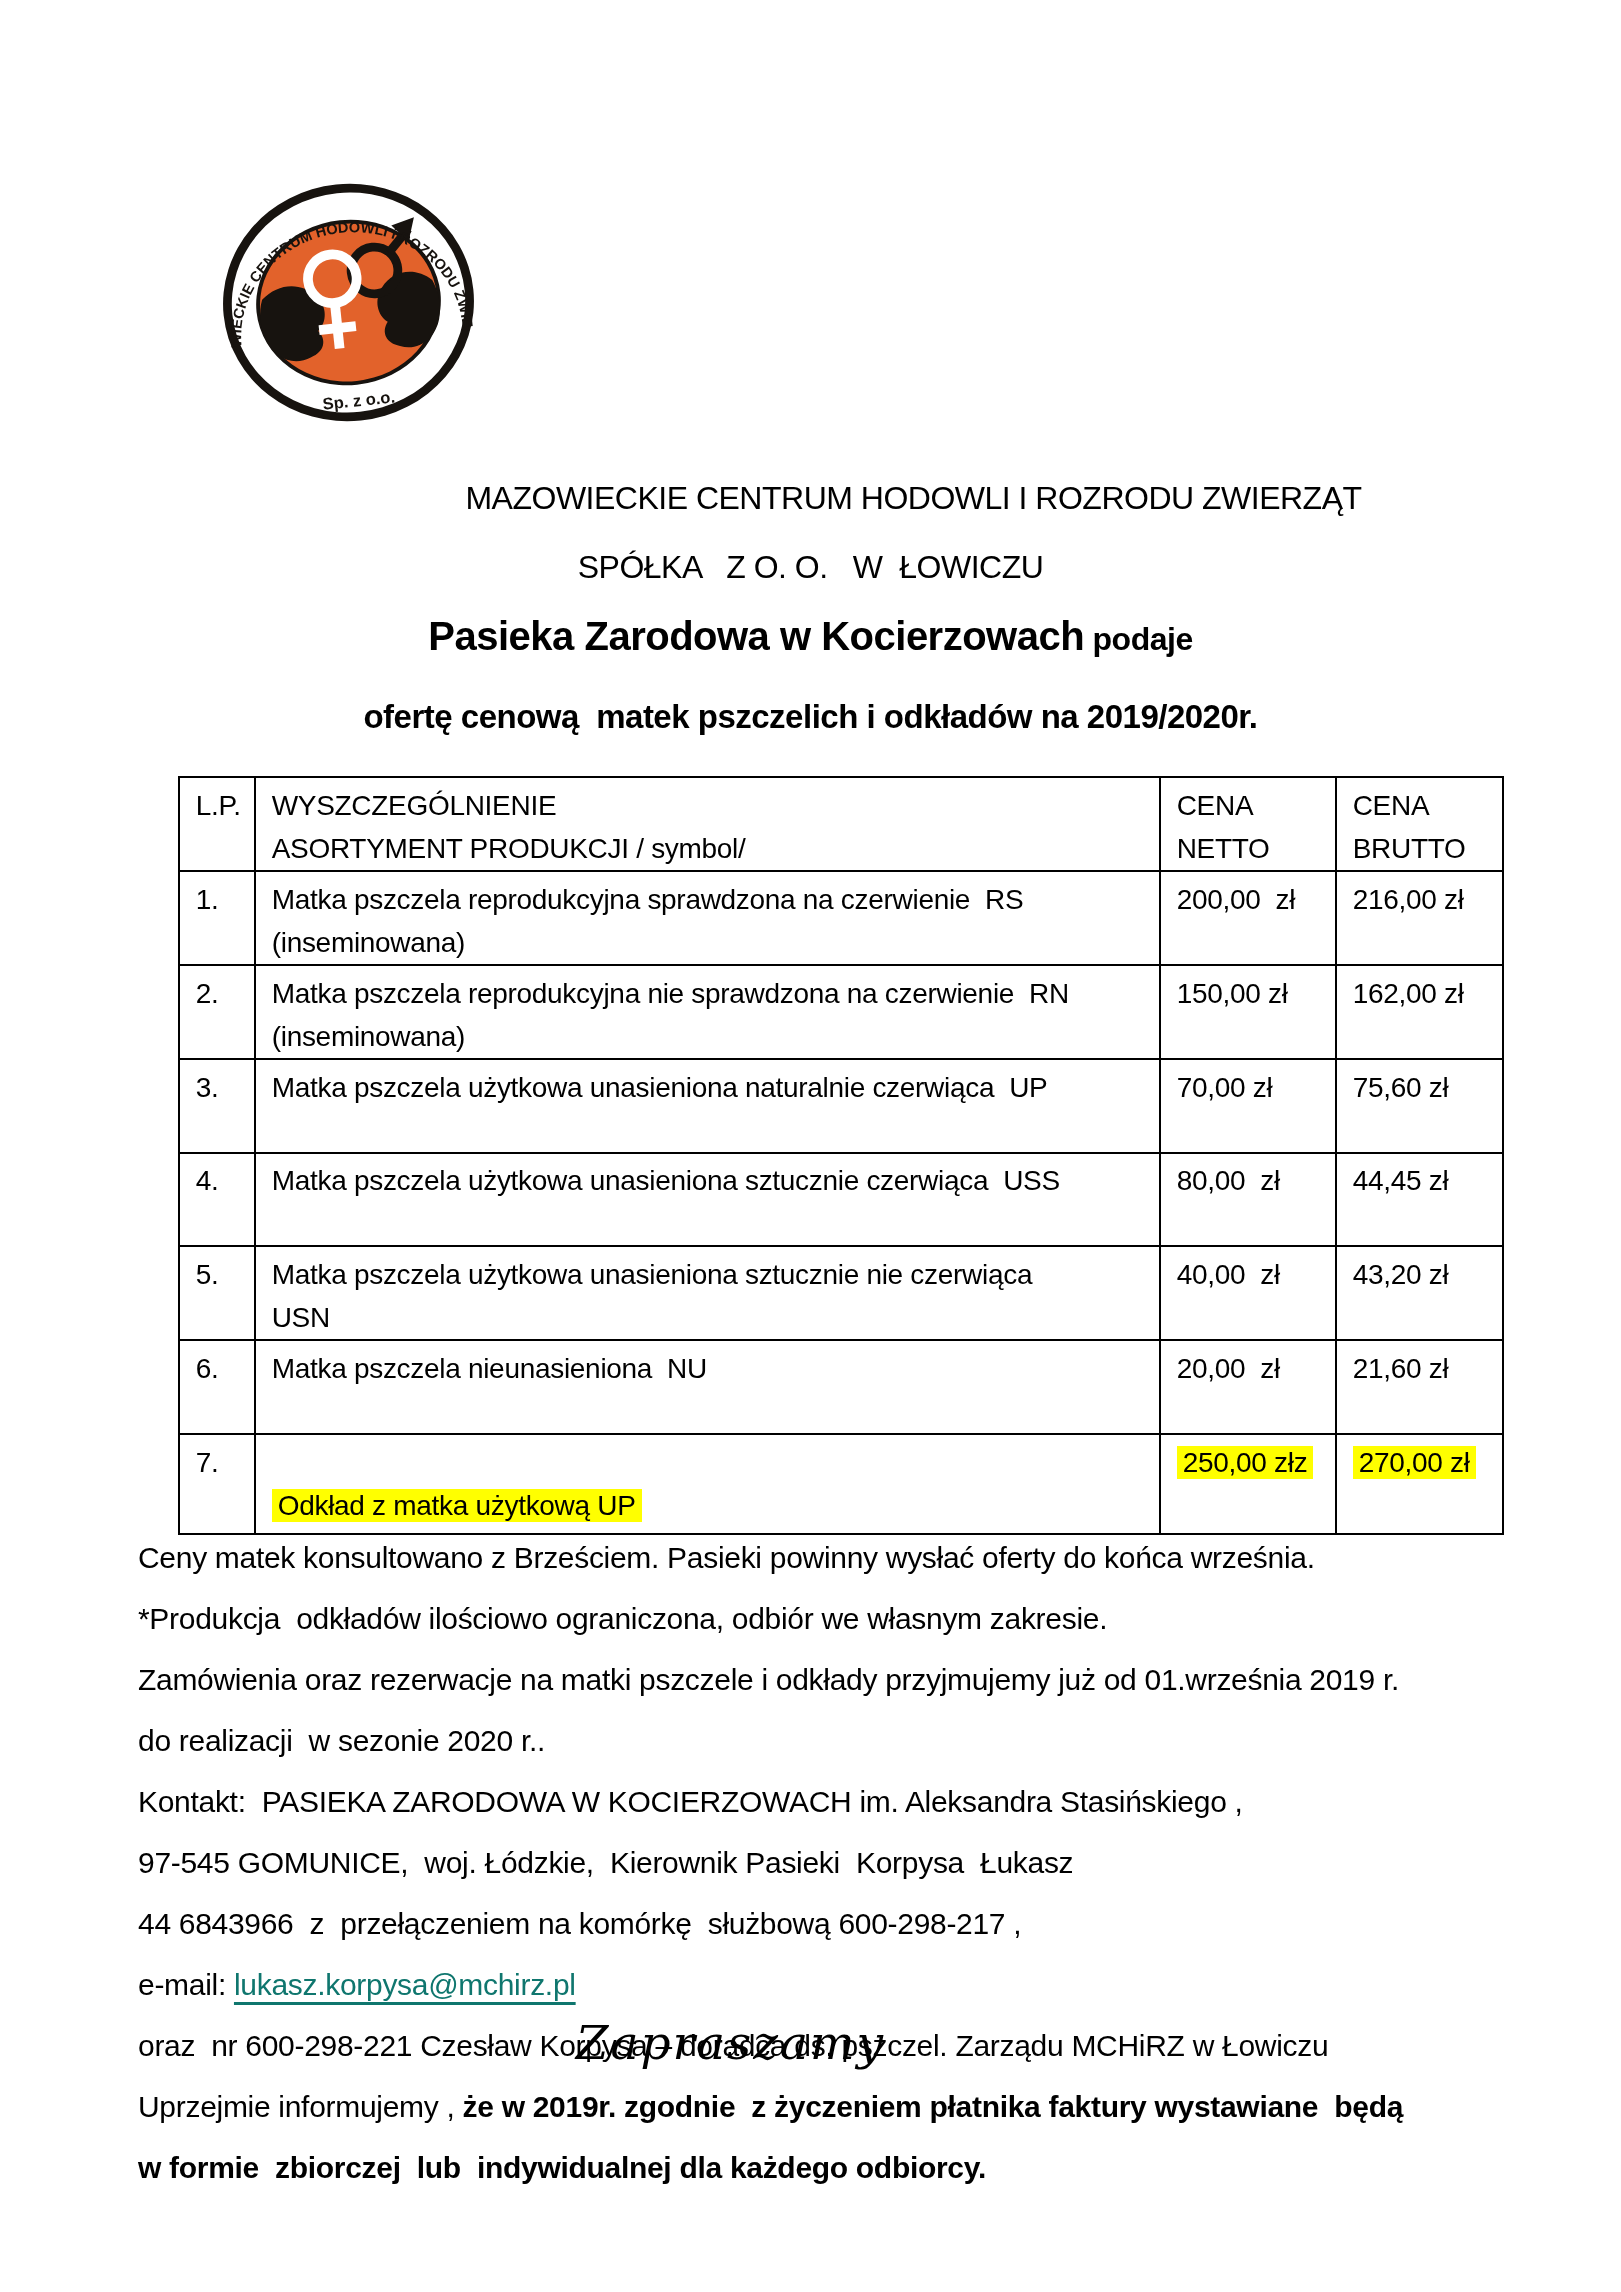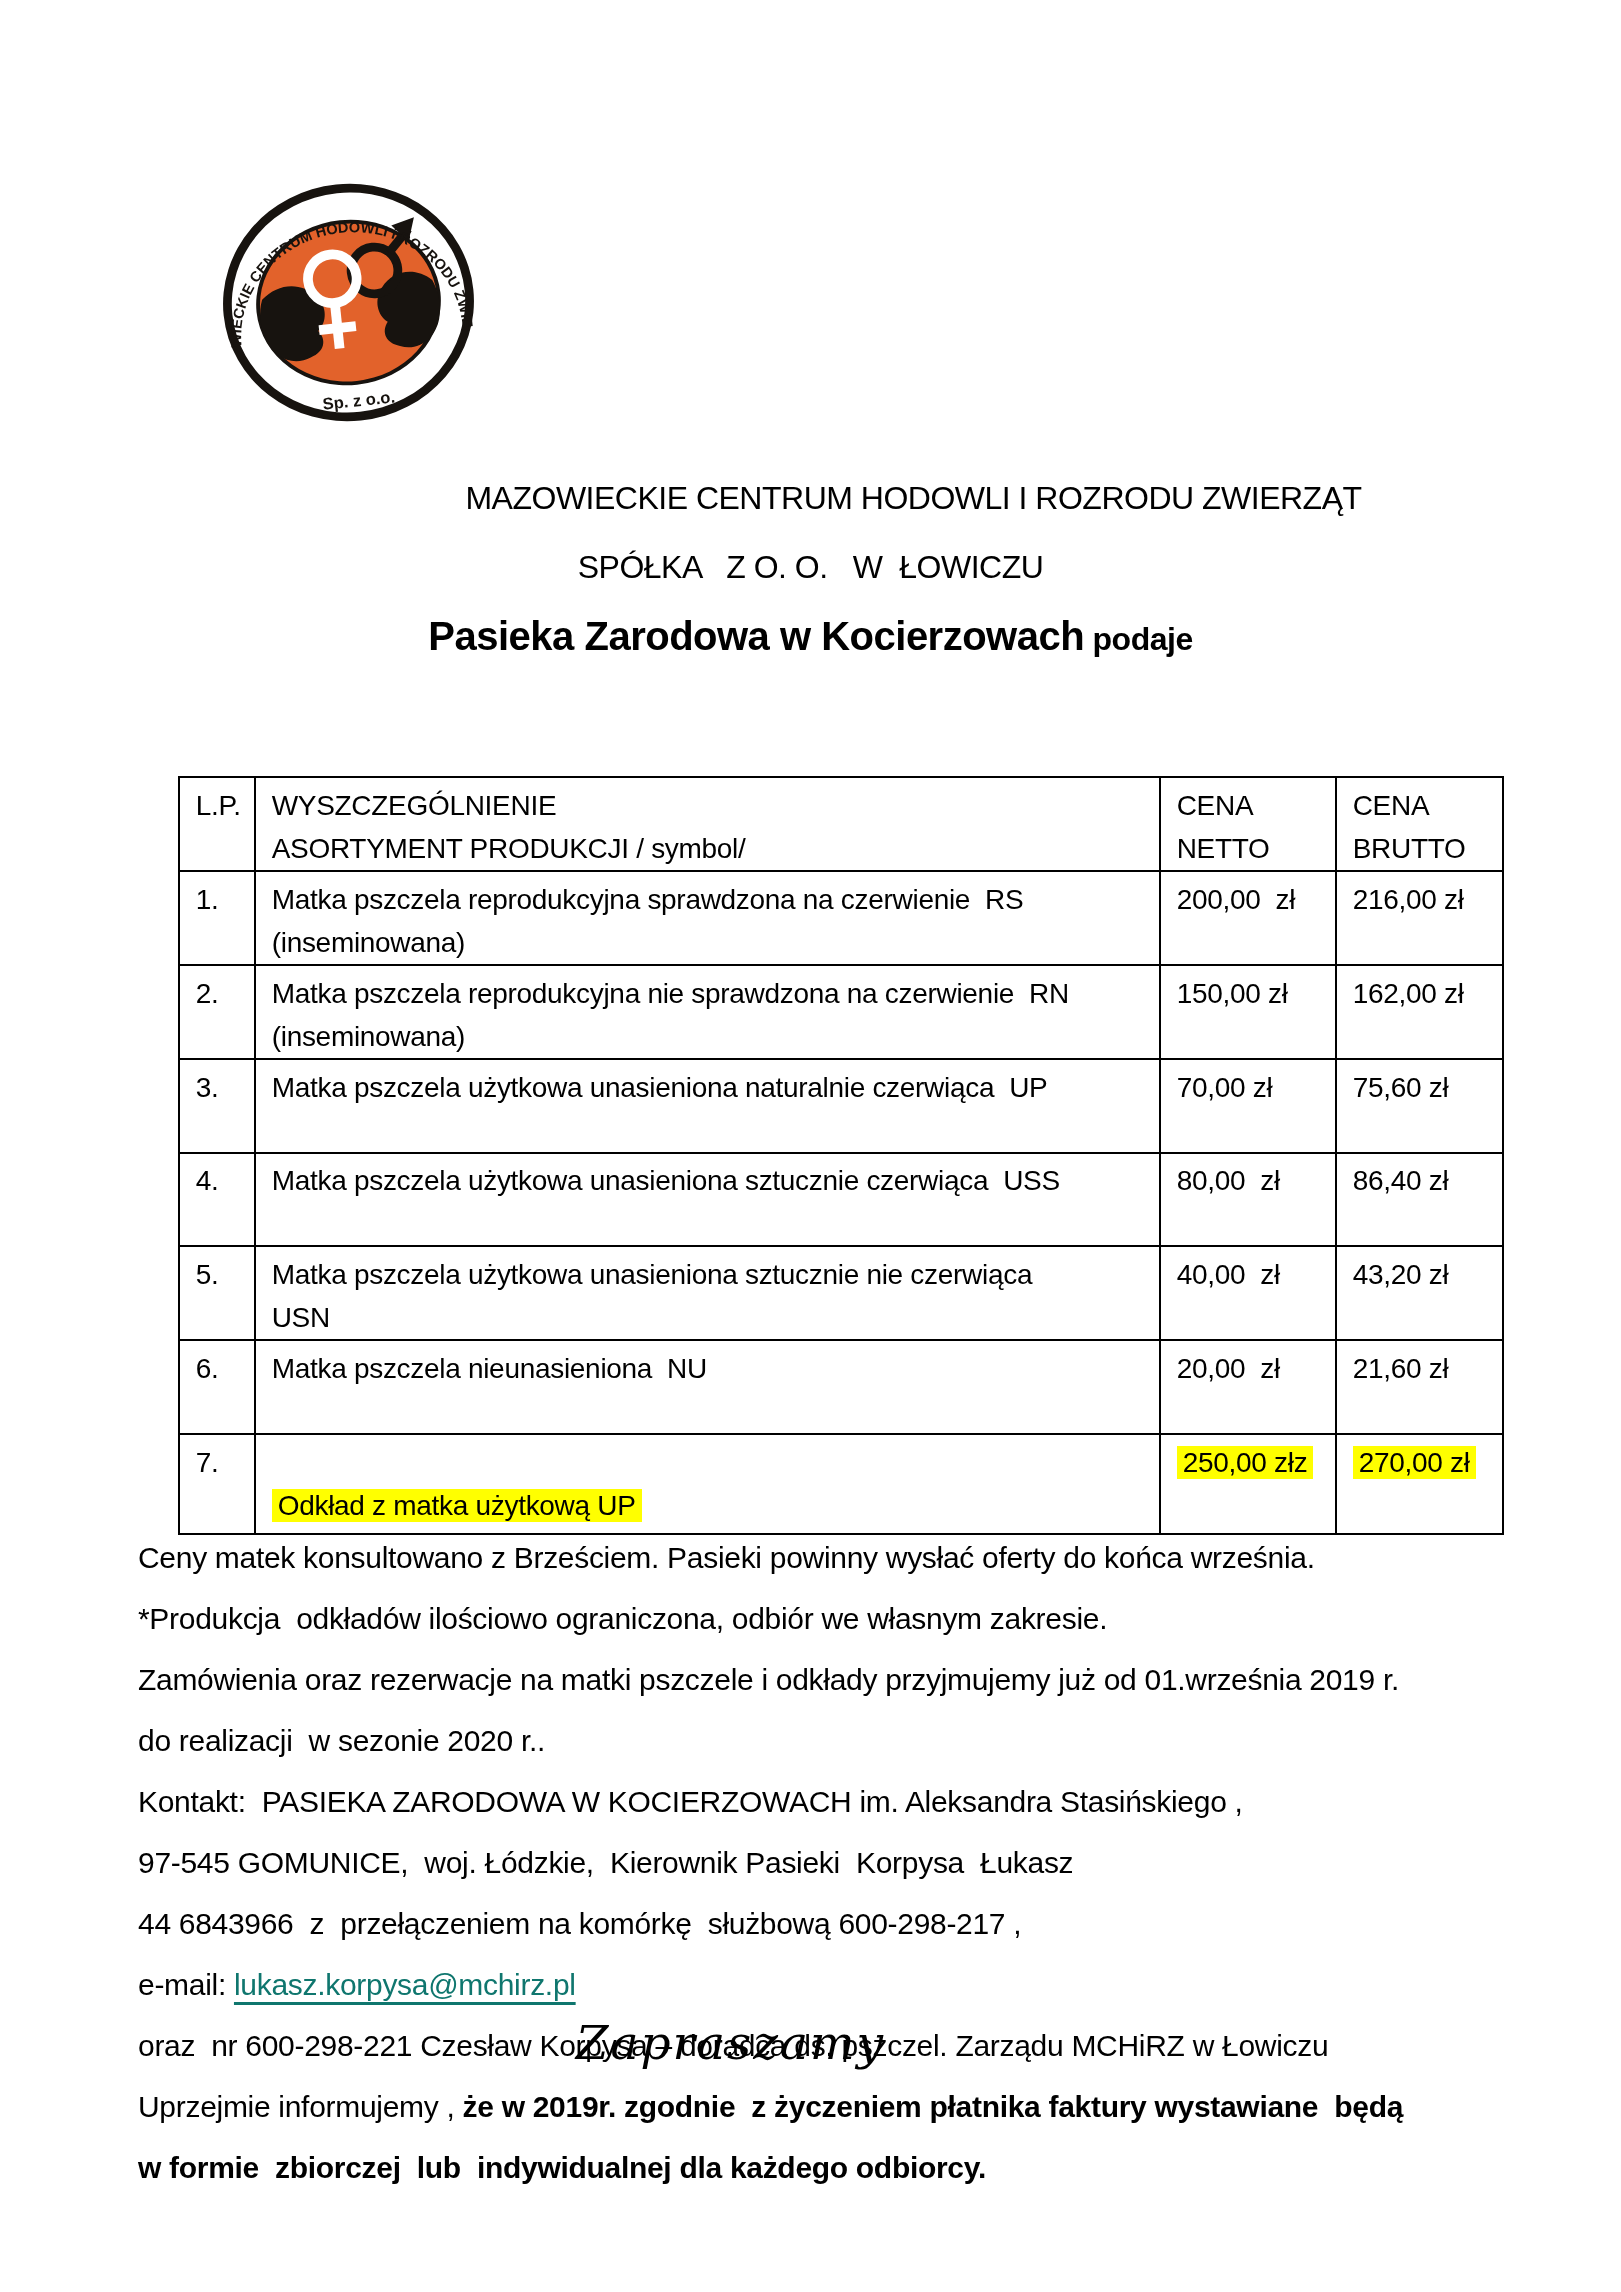--- a/index.html
+++ b/index.html
@@ -106,20 +106,21 @@
         <text x="130" y="231" text-anchor="middle" font-family="Liberation Sans, sans-serif" font-size="17" font-weight="bold" fill="#17130f">Sp. z o.o.</text>
       </g>
     </svg>
   </div>
 
   <div class="hline h-org pre">MAZOWIECKIE CENTRUM HODOWLI I ROZRODU ZWIERZĄT</div>
   <div class="hline h-title">
     <span class="pre">Pasieka Zarodowa w Kocierzowach</span><span class="suffix pre"> podaje</span>
   </div>
   <div class="hline h-comp pre">SPÓŁKA   Z O. O.   W  ŁOWICZU</div>
+  <div class="hline h-sub pre">ofertę cenową  matek pszczelich i odkładów na 2019/2020r.</div>
 
   <table class="price">
     <colgroup>
         <col class="c-lp">
         <col class="c-desc">
         <col class="c-netto">
         <col class="c-brutto">
       </colgroup>
     <thead>
       <tr>
@@ -171,21 +172,21 @@
       <td><span class="pre">75,60 zł</span></td>
     </tr>
 
     <tr>
       <td><span class="pre">4.</span></td>
       <td>
         <div class="cell-line"><span class="pre">Matka pszczela użytkowa unasieniona sztucznie czerwiąca  USS</span></div>
         <div class="cell-line"><span class="pre"></span></div>
       </td>
       <td><span class="pre">80,00  zł</span></td>
-      <td><span class="pre">86,40 zł</span></td>
+      <td><span class="pre">44,45 zł</span></td>
     </tr>
 
     <tr>
       <td><span class="pre">5.</span></td>
       <td>
         <div class="cell-line"><span class="pre">Matka pszczela użytkowa unasieniona sztucznie nie czerwiąca</span></div>
         <div class="cell-line"><span class="pre">USN</span></div>
       </td>
       <td><span class="pre">40,00  zł</span></td>
       <td><span class="pre">43,20 zł</span></td>

